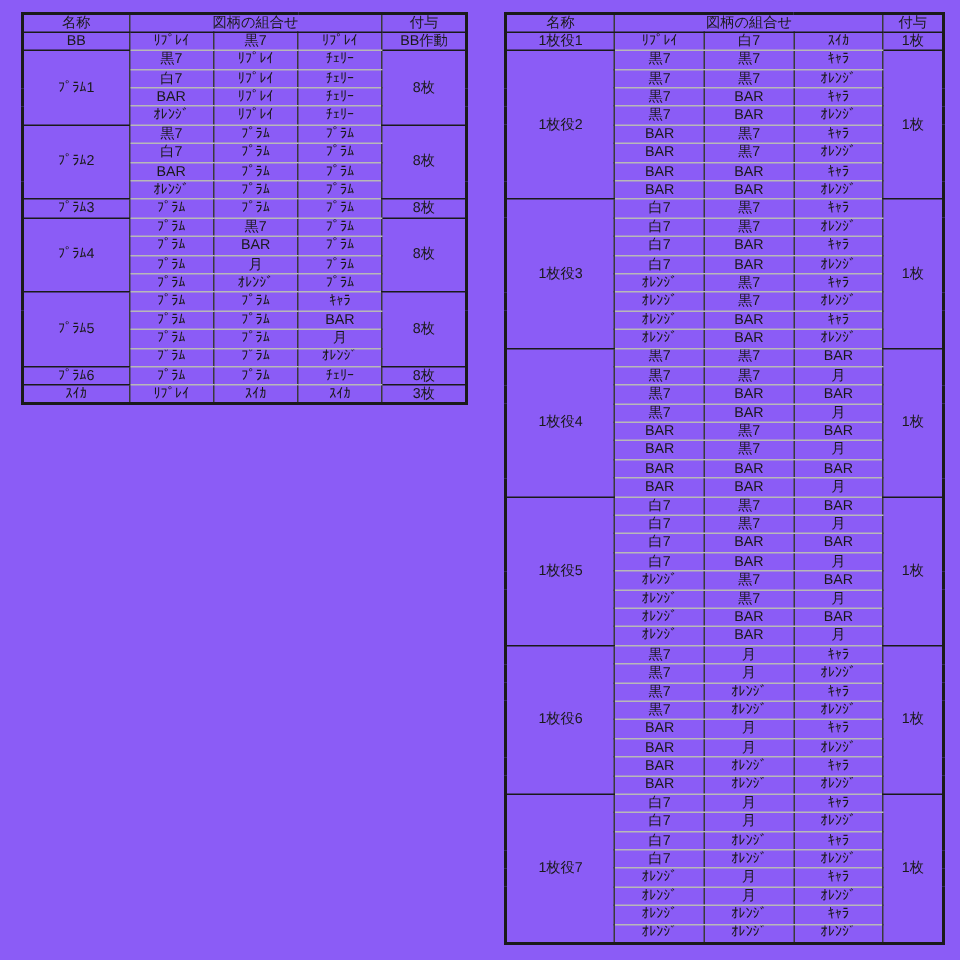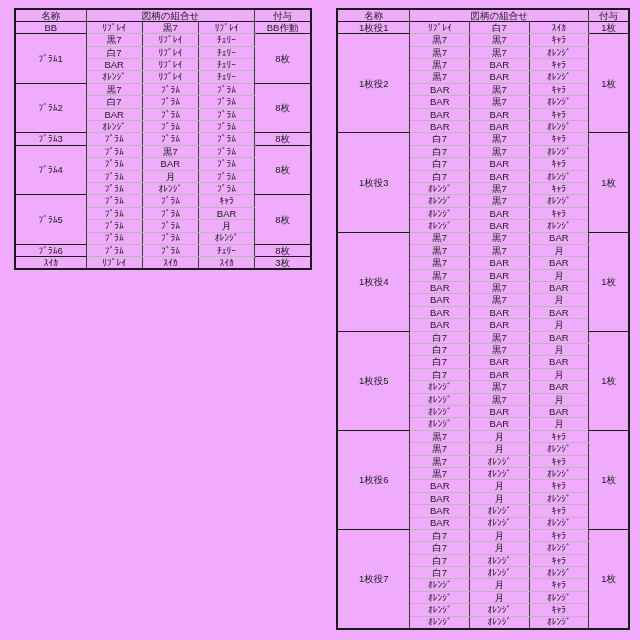--- a/index.html
+++ b/index.html
@@ -1,19 +1,19 @@
 <!DOCTYPE html>
 <html><head>
 <meta charset="utf-8">
 <style>
   html, body { margin: 0; padding: 0; background: #ffffff; }
   .stage {
     position: relative;
     width: 640px; height: 640px;
-    background: #f0abfc;
+    background: #8b5cf6;
     font-family: "Liberation Sans", "DejaVu Sans", sans-serif;
     color: #1a1a1a;
     overflow: hidden;
   }
   table.payout {
     position: absolute;
     border-collapse: collapse;
     table-layout: fixed;
     border: 2px solid #1a1a1a;
     font-size: 9.5px;

